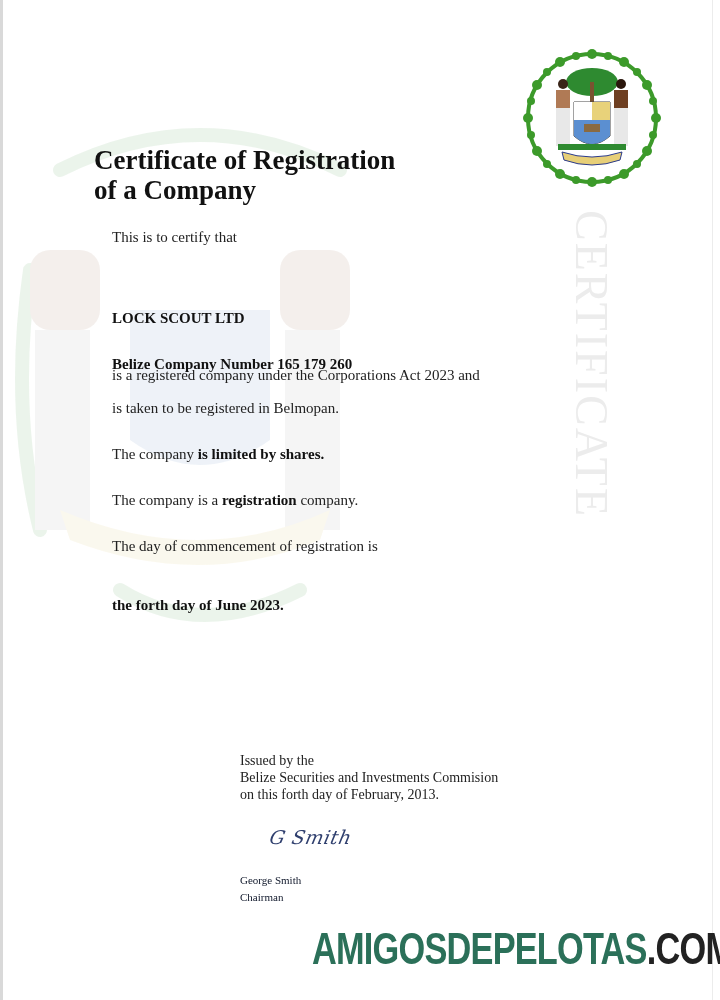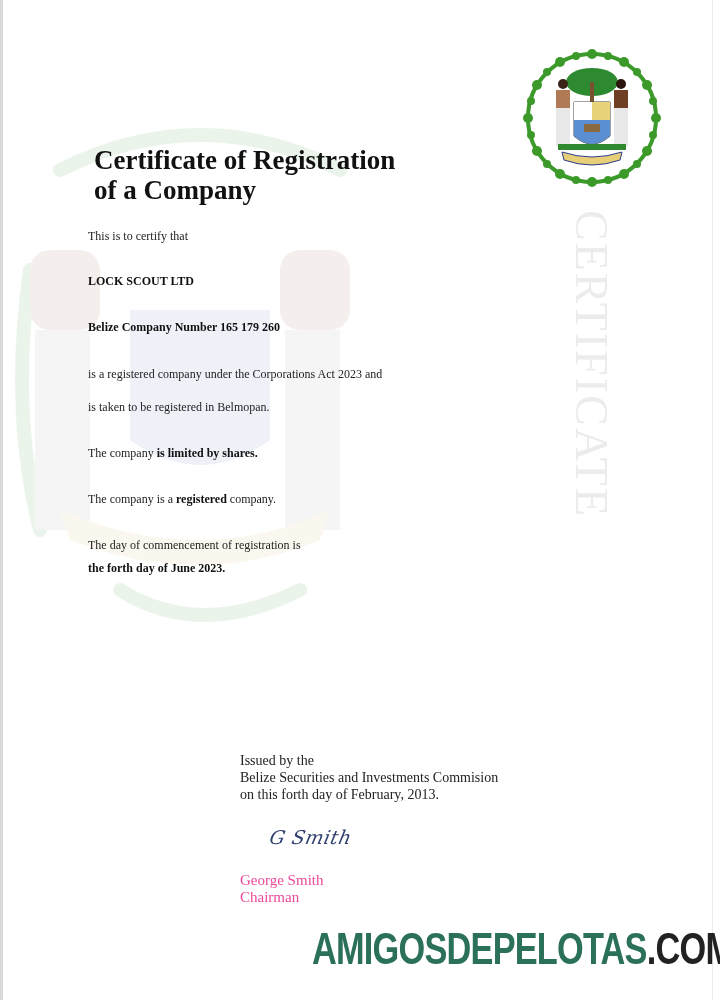--- a/index.html
+++ b/index.html
@@ -20,26 +20,26 @@
     .vertical-text {
       position: absolute; left: 600px; top: 210px; width: 0; height: 0;
     }
     .vertical-text span {
       position: absolute; left: -18px; top: 0; display: block; white-space: nowrap;
       transform-origin: 0 0; transform: translate(36px,0) rotate(90deg);
       font-family: "Liberation Serif", serif; font-size: 46px; letter-spacing: 2px; color: #ececec;
     }
 
     .title { position: absolute; left: 94px; top: 145px; font-size: 27px; font-weight: bold; line-height: 30px; color: #111; }
-    .p { position: absolute; left: 88px; font-size: 12px; color: #222; white-space: nowrap; }
-    .b { font-weight: bold; color: #111; }
+    .p { position: absolute; left: 112px; font-size: 15px; color: #222; white-space: nowrap; }
+    .b { font-weight: bold; color: #111; margin-top: 36px; }
 
     .issued { position: absolute; left: 240px; top: 752px; font-size: 14px; line-height: 17px; color: #222; }
     .signature { position: absolute; left: 270px; top: 826px; font-family: "DejaVu Serif", serif; font-style: italic; font-size: 19px; color: #2f3f6e; transform: skewX(-12deg); letter-spacing: 0.5px; }
-    .signer { position: absolute; left: 240px; top: 872px; font-size: 15px; line-height: 17px; color: #ec4899; }
+    .signer { position: absolute; left: 240px; top: 872px; font-size: 11px; line-height: 17px; color: #0f172a; }
 
     .brand { position: absolute; left: 312px; top: 922px; font-family: "Liberation Sans", "DejaVu Sans", sans-serif; font-weight: bold; font-size: 44px; line-height: 54px; letter-spacing: -1px; transform: scaleX(0.78); transform-origin: 0 0; white-space: nowrap; }
     .brand .green { color: #2b7059; }
     .brand .dark { color: #222222; }
   </style>
 </head>
 <body>
 
 <div class="page-edge-left"></div>
 <div class="page-edge-right"></div>
@@ -123,21 +123,21 @@
 </div>
 
 <div class="p" style="top:229px;">This is to certify that</div>
 <div class="p b" style="top:274px;">LOCK SCOUT LTD</div>
 <div class="p b" style="top:320px;">Belize Company Number 165 179 260</div>
 <div class="p" style="top:367px;text-align:center;">is a registered company under the Corporations Act 2023 and</div>
 <div class="p" style="top:400px;">is taken to be registered in Belmopan.</div>
 
 <div class="p" style="top:446px;font-family:Liberation Serif, serif;"><span>The company </span><span class="b">is limited by shares.</span></div>
 
-<div class="p" style="top:492px;"><span>The company is a </span><span class="b">registered</span><span> company.</span></div>
+<div class="p" style="top:492px;"><span>The company is a </span><span class="b">registration</span><span> company.</span></div>
 
 <div class="p" style="top:538px;">The day of commencement of registration is</div>
 <div class="p b" style="top:561px;">the forth day of June 2023.</div>
 
 <div class="issued">
   <div>Issued by the</div>
   <div>Belize Securities and Investments Commision</div>
   <div>on this forth day of February, 2013.</div>
 </div>
 

